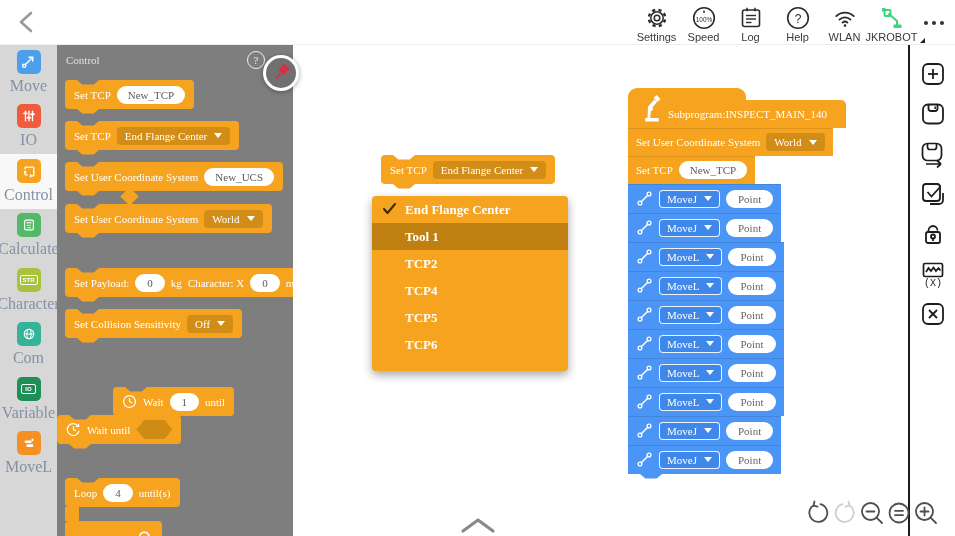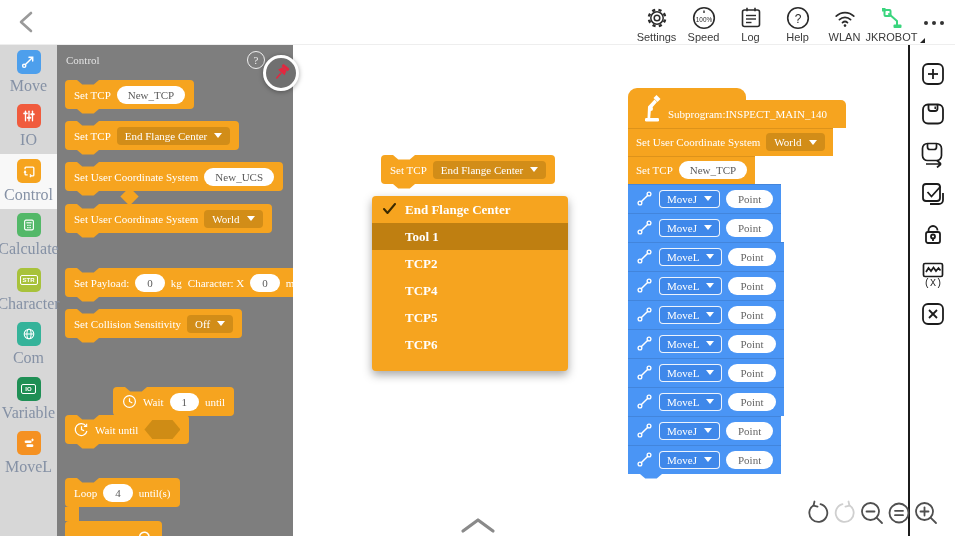--- a/index.html
+++ b/index.html
@@ -303,21 +303,21 @@
   <div class="blk" style="left:8px;top:342px;margin-left:48px;">
     <svg width="15" height="15" viewBox="0 0 16 16" fill="none" stroke="#fff" stroke-width="1.3">
         <circle cx="8" cy="8" r="6.3"></circle>
         <path d="M8 4.5 V8 L11 9.6"></path>
       </svg>
     <span>Wait</span>
     <span class="oval num">1</span>
     <span>until</span>
   </div>
 
-  <div class="blk" style="left:8px;top:370px;text-align:center;">
+  <div class="blk" style="left:0;top:370px;text-align:center;">
     <svg width="15" height="15" viewBox="0 0 16 16" fill="none" stroke="#fff" stroke-width="1.3">
         <path d="M13.8 9.6 a6.3,6.3 0 1 1 -1 -5.2"></path>
         <path d="M13.5 1.8 v3 h-3" stroke-width="1.2"></path>
         <path d="M8 4.5 V8 L10.8 9.4"></path>
       </svg>
     <span>Wait until</span>
     <span class="hexslot"></span>
   </div>
 
   <div>

